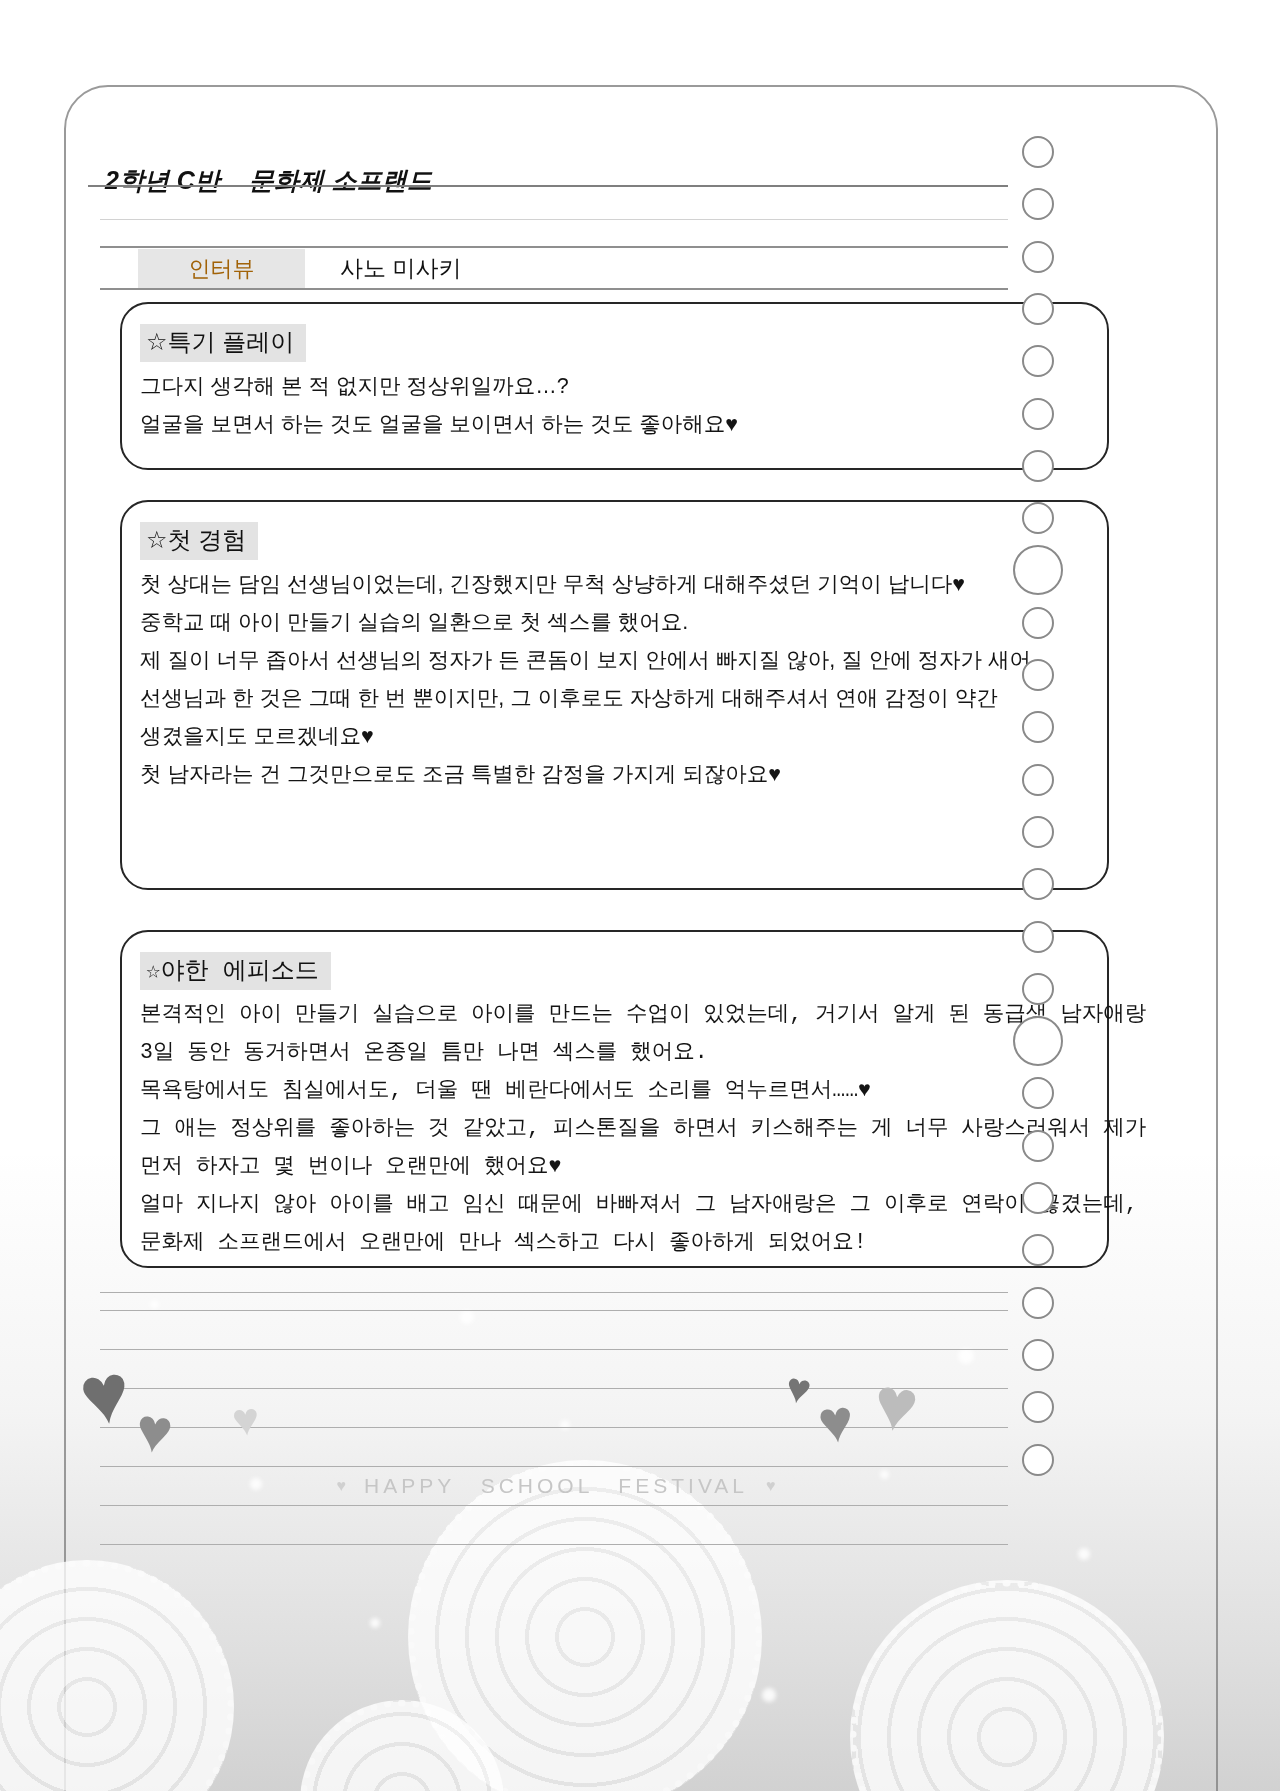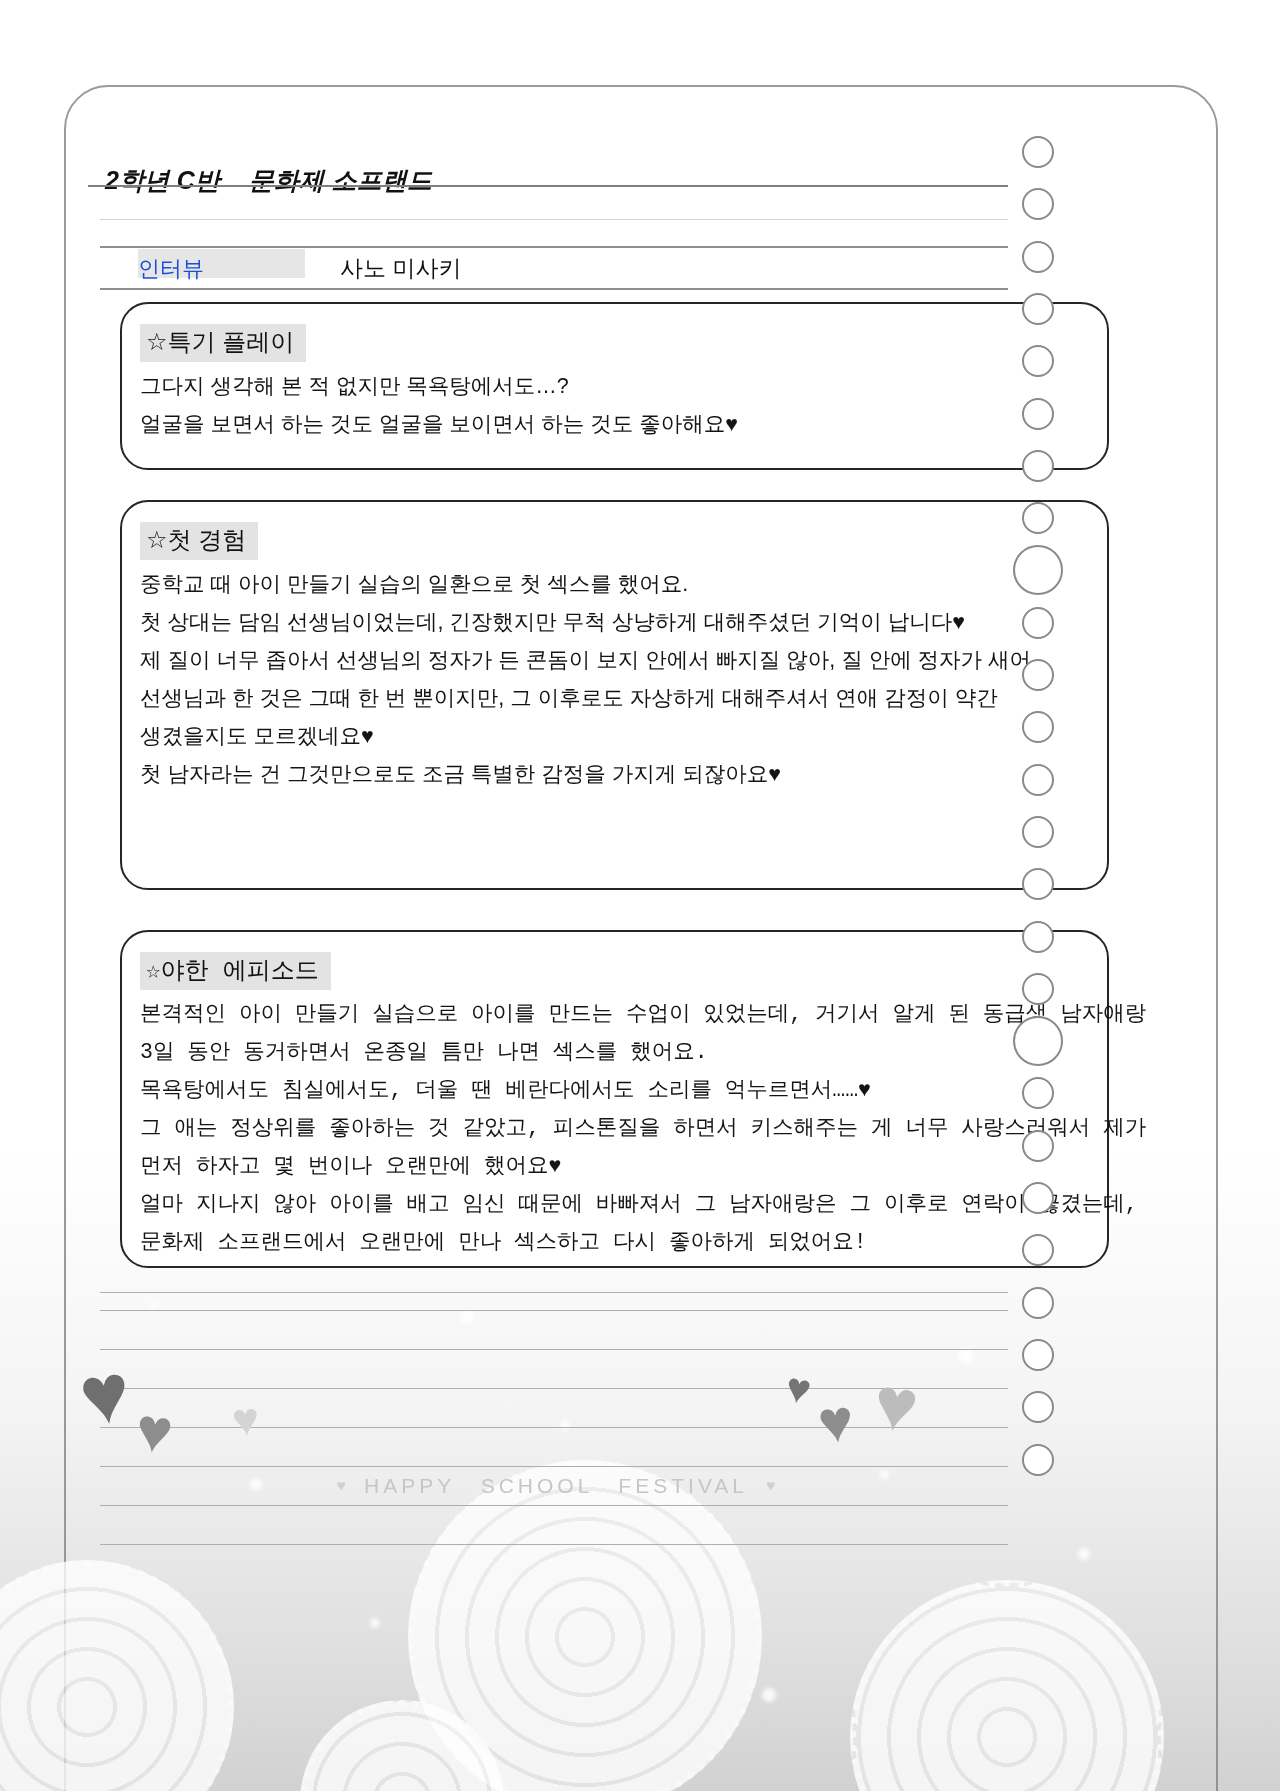--- a/index.html
+++ b/index.html
@@ -18,23 +18,23 @@
 
   
   .hdr-title{position:absolute;left:105px;top:147px;font-size:25px;color:#111;
              white-space:pre;letter-spacing:0.2px;z-index:3;font-style:italic;}
   .hr{position:absolute;z-index:3;}
   .hr-1{left:88px;top:185px;width:920px;border-top:2px solid #7f7f7f;}
   .hr-2{left:100px;top:219px;width:908px;border-top:1px solid #d2d2d2;}
   .hr-3{left:100px;top:246px;width:908px;border-top:2px solid #8f8f8f;}
   .hr-4{left:100px;top:288px;width:908px;border-top:2px solid #8f8f8f;}
 
-  .interview-label{position:absolute;left:138px;top:249px;width:167px;height:29px;
-                   background:#e6e6e6;color:#1d4ed8;font-size:22px;line-height:39px;
-                   z-index:3;}
+  .interview-label{position:absolute;left:138px;top:249px;width:167px;height:39px;
+                   background:#e6e6e6;color:#a16207;font-size:22px;line-height:39px;
+                   text-align:center;z-index:3;}
   .interview-name{position:absolute;left:340px;top:249px;height:39px;line-height:39px;
                   font-size:23px;color:#111;z-index:3;white-space:pre;}
 
   
   .section{position:absolute;left:120px;width:989px;box-sizing:border-box;
            border:2.5px solid #262626;border-radius:28px;background:#ffffff;
            padding:20px 24px 0 18px;z-index:3;}
   #sec0{top:302px;height:168px;}
   #sec1{top:500px;height:390px;}
   #sec2{top:930px;height:338px;font-family:Liberation Mono, monospace;}
@@ -135,28 +135,28 @@
   <div class="hr hr-1"></div>
   <div class="hr hr-2"></div>
   <div class="hr hr-3"></div>
   <div class="hr hr-4"></div>
 
   <div class="interview-label">인터뷰</div>
   <div class="interview-name">사노 미사키</div>
 
   <section class="section" id="sec0">
     <div class="sec-title">☆특기 플레이</div>
-    <div class="sec-line">그다지 생각해 본 적 없지만 목욕탕에서도…?</div>
+    <div class="sec-line">그다지 생각해 본 적 없지만 정상위일까요…?</div>
     <div class="sec-line">얼굴을 보면서 하는 것도 얼굴을 보이면서 하는 것도 좋아해요♥</div>
   </section>
 
   <section class="section" id="sec1">
     <div class="sec-title">☆첫 경험</div>
+    <div class="sec-line">첫 상대는 담임 선생님이었는데, 긴장했지만 무척 상냥하게 대해주셨던 기억이 납니다♥</div>
     <div class="sec-line">중학교 때 아이 만들기 실습의 일환으로 첫 섹스를 했어요.</div>
-    <div class="sec-line">첫 상대는 담임 선생님이었는데, 긴장했지만 무척 상냥하게 대해주셨던 기억이 납니다♥</div>
     <div class="sec-line">제 질이 너무 좁아서 선생님의 정자가 든 콘돔이 보지 안에서 빠지질 않아, 질 안에 정자가 새어</div>
     <div class="sec-line">선생님과 한 것은 그때 한 번 뿐이지만, 그 이후로도 자상하게 대해주셔서 연애 감정이 약간</div>
     <div class="sec-line">생겼을지도 모르겠네요♥</div>
     <div class="sec-line">첫 남자라는 건 그것만으로도 조금 특별한 감정을 가지게 되잖아요♥</div>
   </section>
 
   <section class="section" id="sec2">
     <div class="sec-title">☆야한 에피소드</div>
     <div class="sec-line">본격적인 아이 만들기 실습으로 아이를 만드는 수업이 있었는데, 거기서 알게 된 동급생 남자애랑</div>
     <div class="sec-line">3일 동안 동거하면서 온종일 틈만 나면 섹스를 했어요.</div>

